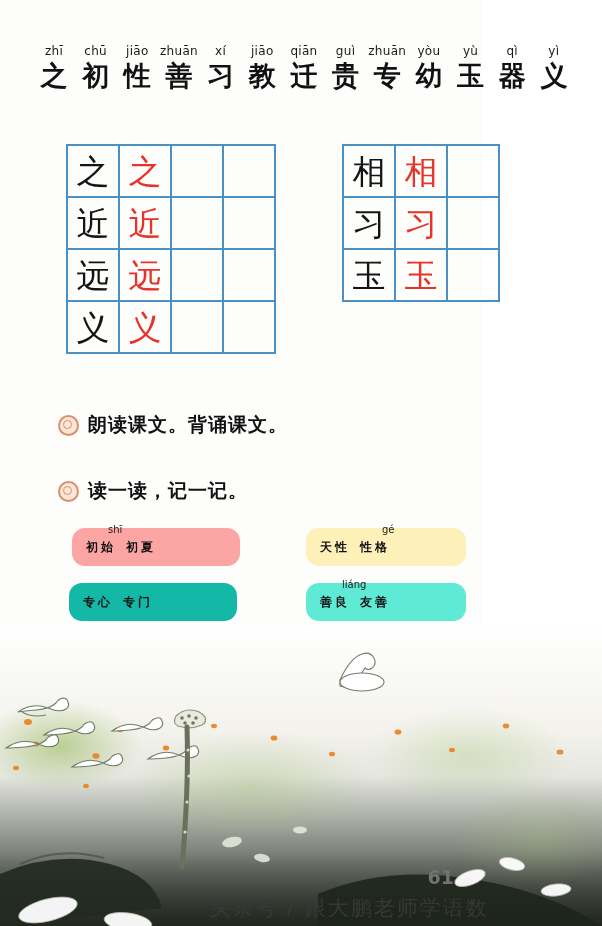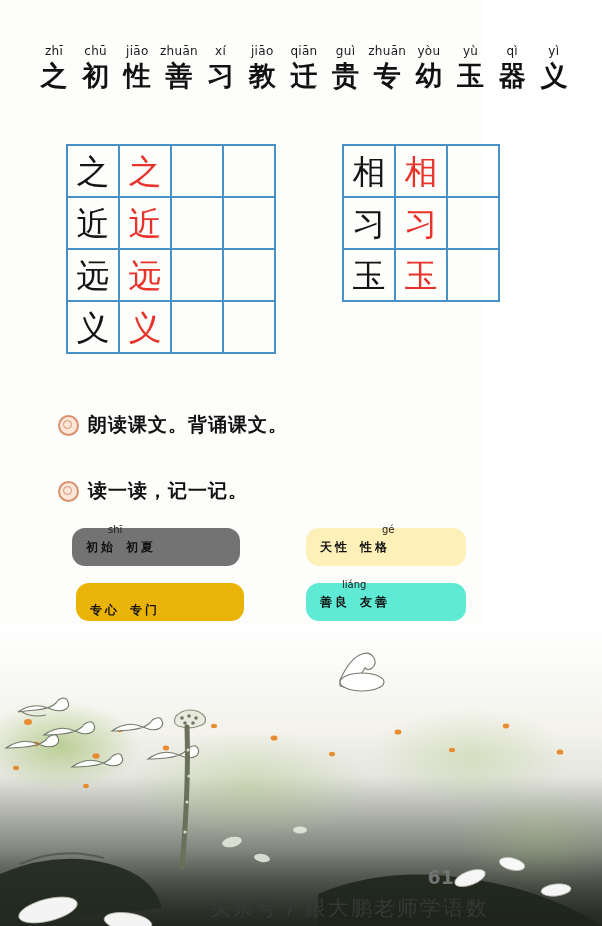--- a/index.html
+++ b/index.html
@@ -156,22 +156,22 @@
   .word .wh {
     font-family: "DejaVu Sans", sans-serif;
     font-size: 12px;
     font-weight: bold;
     color: #111111;
     line-height: 22px;
     letter-spacing: 3px;
   }
   .wp-right { left: 22px; }
 
-  #card-1 { left: 72px; top: 528px; width: 168px; background: #737373; }
-  #card-2 { left: 76px; top: 583px; width: 168px; background: #eab308; align-items: flex-end; }
+  #card-1 { left: 72px; top: 528px; width: 168px; background: #fca5a5; }
+  #card-2 { left: 69px; top: 583px; width: 168px; background: #14b8a6; }
   #card-3 { left: 306px; top: 528px; width: 160px; background: #fdf0b9; }
   #card-4 { left: 306px; top: 583px; width: 160px; background: #5eead4; }
 
   
   .illus {
     position: absolute;
     left: 0;
     bottom: 0;
     width: 602px;
     height: 300px;

